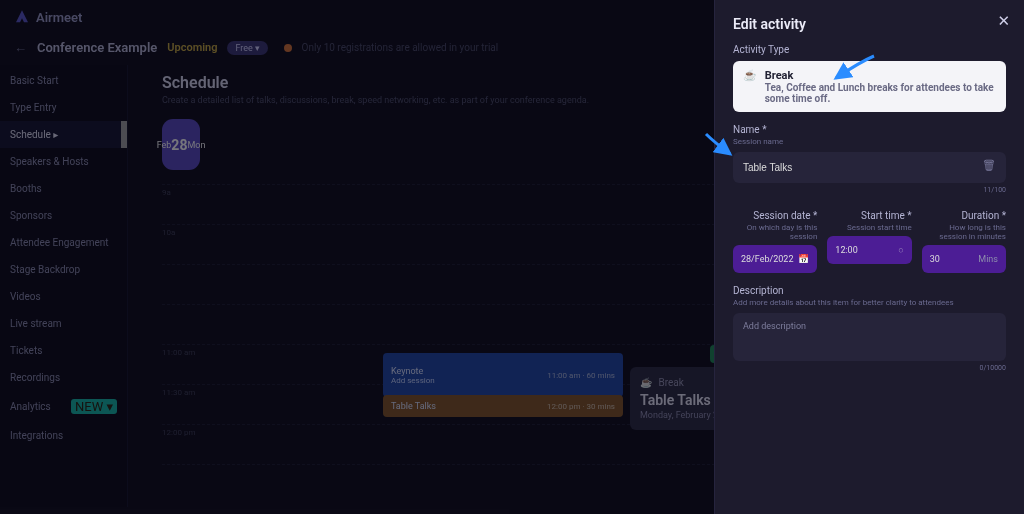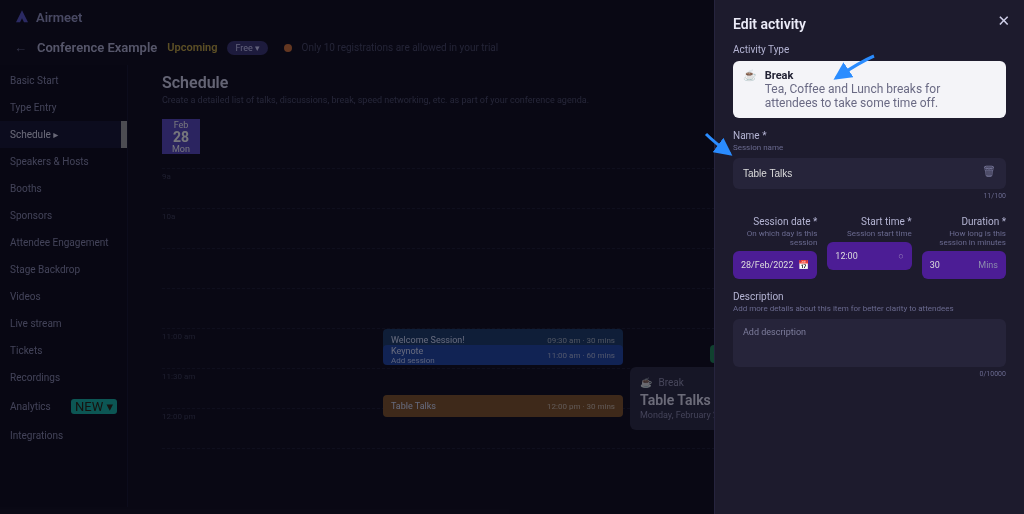--- a/index.html
+++ b/index.html
@@ -53,35 +53,35 @@
     background: #14b8a6; color: #2a2412; font-size: 13px; padding: 0 4px;
     border-radius: 3px;
   }
   
   .main {
     flex: 1; padding: 8px 34px; color: #8c8cae; position: relative; overflow: hidden;
   }
   .sched-title { color: #d7d7ee; font-size: 16px; font-weight: 600; }
   .sched-sub  { color: #4e4e6a; font-size: 9px; margin-top: 3px; }
   .date-block {
-    margin-top: 14px; width: 38px; height: 35px; background: #5a49c2; color: #fff;
-    border-radius: 0; display: flex; flex-direction: column; align-items: center; justify-content: center;
+    margin-top: 14px; width: 38px; height: 51px; background: #5a49c2; color: #fff;
+    border-radius: 11px; display: flex; flex-direction: row; align-items: center; justify-content: center;
     font-size: 9px;
   }
   .date-block .day { font-size: 14px; font-weight: 700; line-height: 1; }
   .time-lane { margin-top: 14px; font-size: 8px; color: #3d3d55; }
   .slot { height: 40px; border-top: 1px dashed #1c1b30; padding-top: 3px; }
   .event-card {
     position: absolute; left: 255px; height: 22px; width: 240px;
     border-radius: 4px; font-size: 9px; color: #d8e2ff;
     display: flex; align-items: center; padding: 0 8px; justify-content: space-between;
   }
   .event-card .meta { color: rgba(255,255,255,.6); font-size: 8px; }
   .ec1 { top: 264px; background: #1b3c68; }
-  .ec2 { top: 280px; background: #2147a6; height: 20px; flex-direction: column; align-items: flex-start; justify-content: center; }
+  .ec2 { top: 288px; background: #2147a6; height: 44px; flex-direction: column; align-items: flex-start; justify-content: center; }
   .ec2 .sub { color:#c3d4ff; font-size:8px; }
   .ec3 { top: 330px; background: #845626; }
   .green-tag {
     position: absolute; left: 582px; top: 280px; background: #1d8a55; color: #eafff2;
     font-size: 9px; padding: 4px 10px; border-radius: 4px;
   }
   .tooltip-card {
     position: absolute; left: 502px; top: 302px; width: 196px;
     background: #2c2a40; color: #d6d6ec; border-radius: 6px;
     padding: 10px;
@@ -100,21 +100,21 @@
   .drawer h2 { font-size: 14px; font-weight: 600; color: #ebebf8;}
   .close-x { position: absolute; top: 12px; right: 14px; color: #cfcfe8; font-size: 15px; cursor: pointer;}
   .field-label { font-size: 10px; color: #b4b4d3; margin-top: 12px; }
   .field-hint  { font-size: 8px; color: #6a6a8f; margin-top: 2px;}
   .activity-card {
     background: #f4f4f8; color: #2a2a3a; border-radius: 6px; padding: 8px 10px;
     margin-top: 6px; display: flex; gap: 8px;
   }
   .activity-card .ac-icon { width: 14px; color:#7d7d9c; }
   .activity-card .ac-title { font-size: 11px; font-weight: 700; color:#222234;}
-  .activity-card .ac-desc  { font-size: 12px; color:#6a6a84;}
+  .activity-card .ac-desc  { font-size: 10px; color:#6a6a84;font-weight:bold;}
   .input-box {
     background: #26243a; border: none; border-radius: 6px; margin-top: 6px;
     padding: 10px 30px 10px 10px; color: #ddd; font-size: 10px; width: 100%;
     position: relative;
   }
   .input-wrap { position: relative; }
   .trash-icon {
     position: absolute; right: 10px; top: 50%; transform: translateY(-50%);
     color: #7b7b9e; font-size: 11px;
   }
@@ -224,24 +224,20 @@
       <div class="slot"><span>9a</span></div>
       <div class="slot"><span>10a</span></div>
       <div class="slot"></div>
       <div class="slot"></div>
       <div class="slot"><span>11:00 am</span></div>
       <div class="slot"><span>11:30 am</span></div>
       <div class="slot"><span>12:00 pm</span></div>
       <div class="slot"></div>
     </div>
 
-    <div class="event-card ec1">
-      <span>Welcome Session!</span>
-      <span class="meta">09:30 am · 30 mins</span>
-    </div>
     <div class="event-card ec2">
       <span>Keynote</span>
       <span class="sub">Add session</span>
       <span class="meta" style="position:absolute;right:8px;">11:00 am · 60 mins</span>
     </div>
     <div class="event-card ec3">
       <span>Table Talks</span>
       <span class="meta">12:00 pm · 30 mins</span>
     </div>
 

